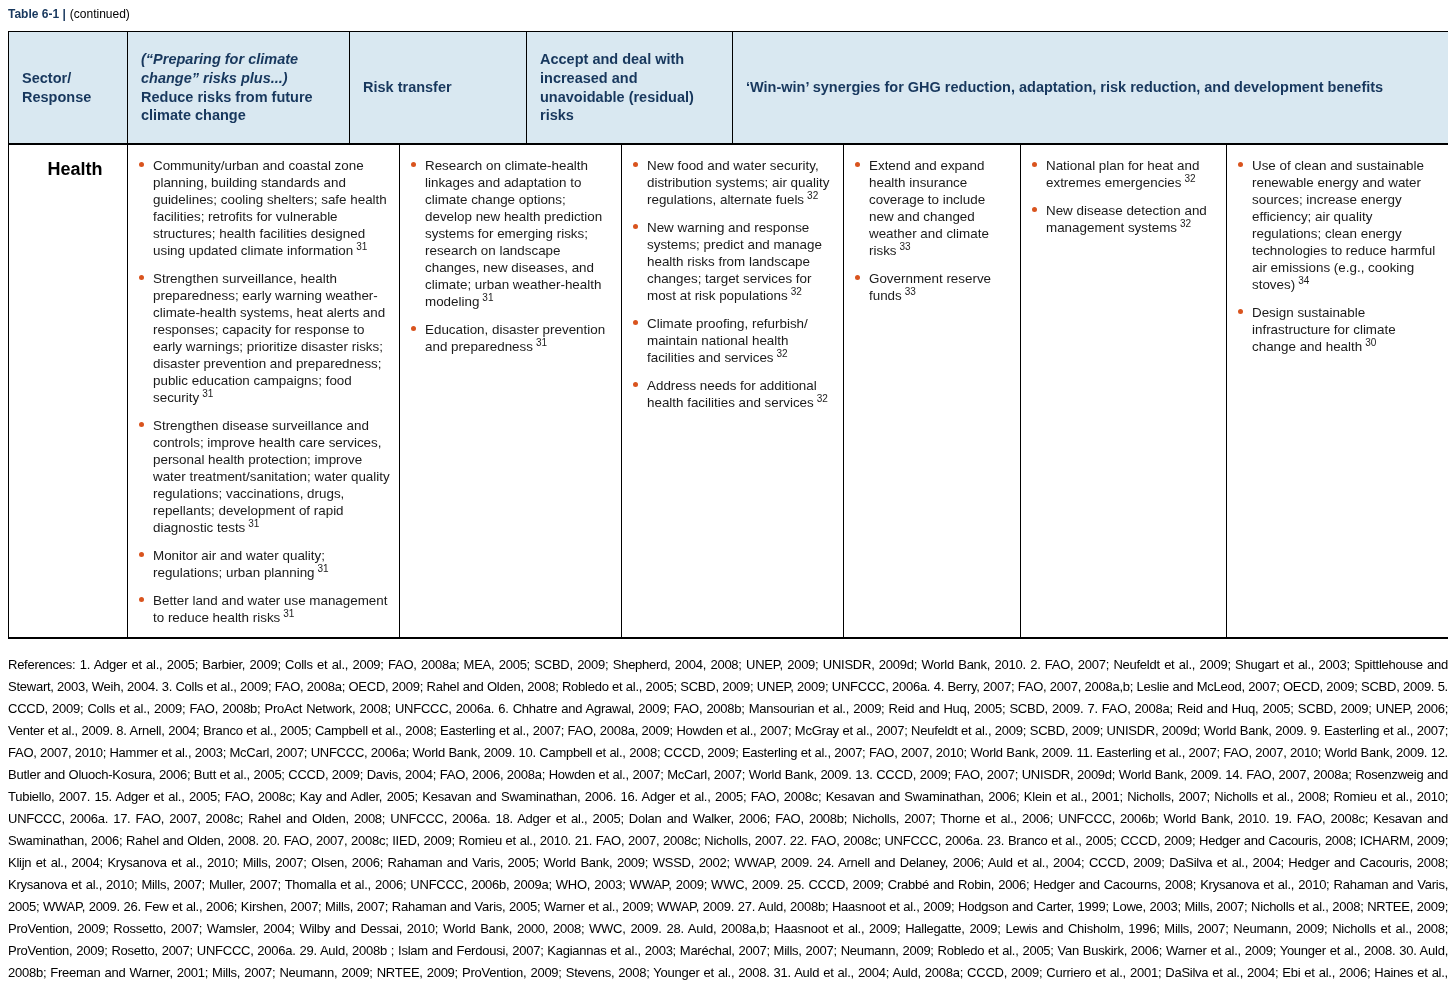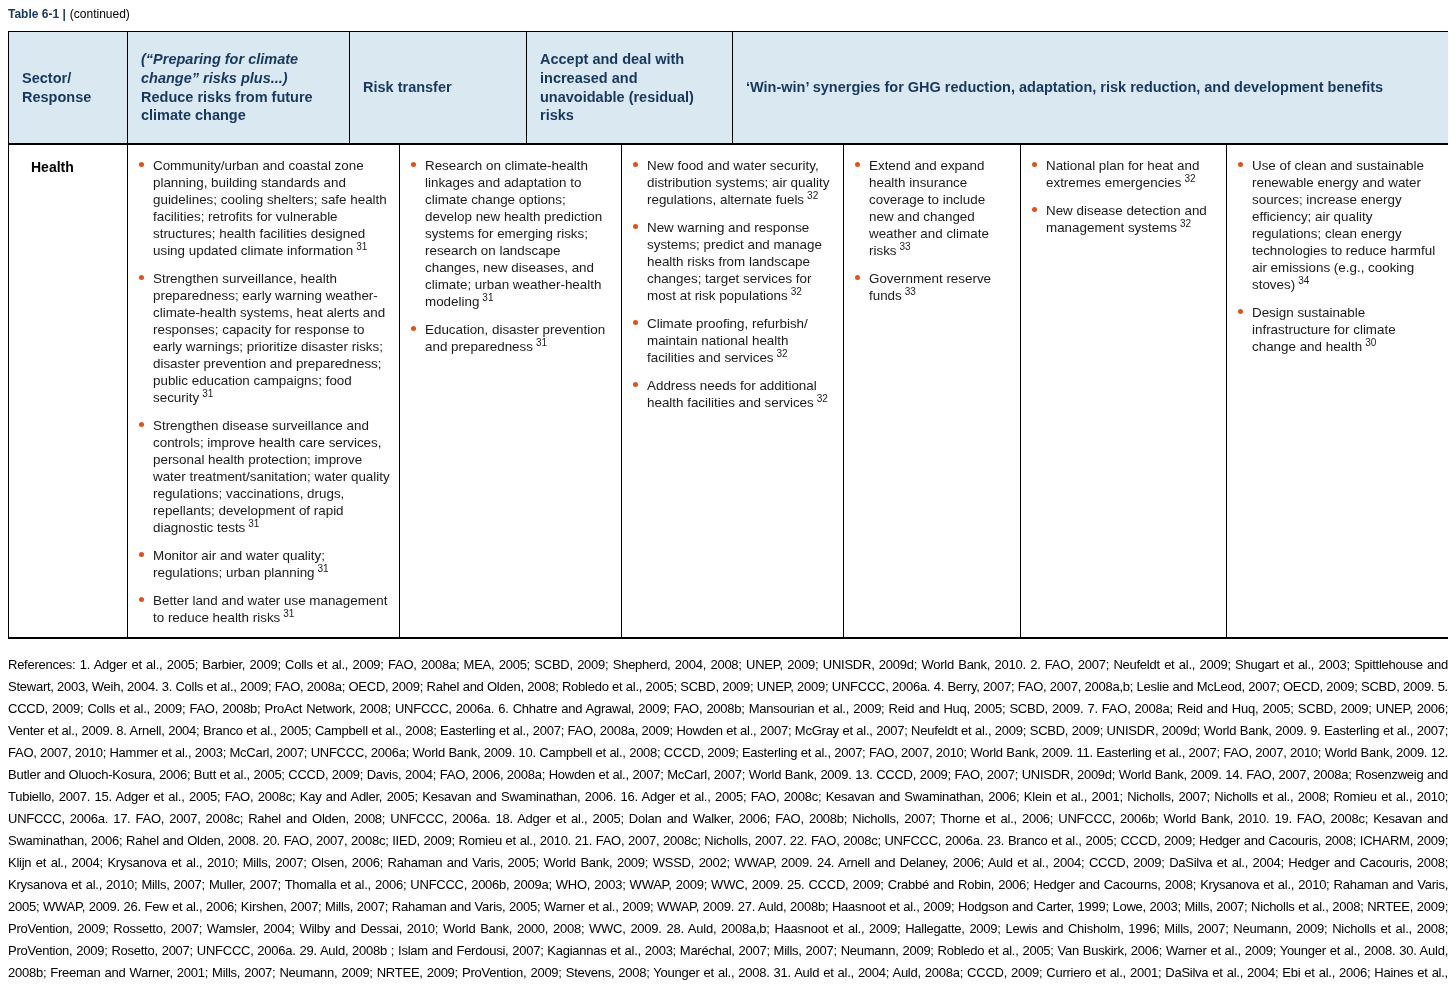--- a/index.html
+++ b/index.html
@@ -35,21 +35,21 @@
   .th {
     display:flex; flex-direction:column; justify-content:center;
     padding:8px 12px 8px 13px;
     color:#17375d; font-weight:bold; font-size:14.5px; line-height:1.3;
   }
   .th.c0 { }
   .hbold { white-space:pre-line; }
   .hitalic { font-style:italic; }
   .hitalic:empty { display:none; }
 
-  .sector-cell { padding:14px 8px 0 22px; font-weight:bold; font-size:14px; color:#000; }
+  .sector-cell { padding:14px 8px 0 22px; font-weight:bold; font-size:18px; color:#000;text-align:center; }
 
   .td ul { list-style:none; margin:0; padding:12px 9px 0 11px; }
   .td li { display:flex; gap:9px; margin-bottom:11px; font-size:13.4px; line-height:17px; color:#1a1a1a; }
   .td li .dot { flex:none; width:5px; height:5px; border-radius:50%; background:#d9541e; margin-top:5px; }
   .td li sup { font-size:10px; vertical-align:5px; margin-left:3px; line-height:0; }
 
   
   .refs {
     margin-top:15px;
     width:1440px;

